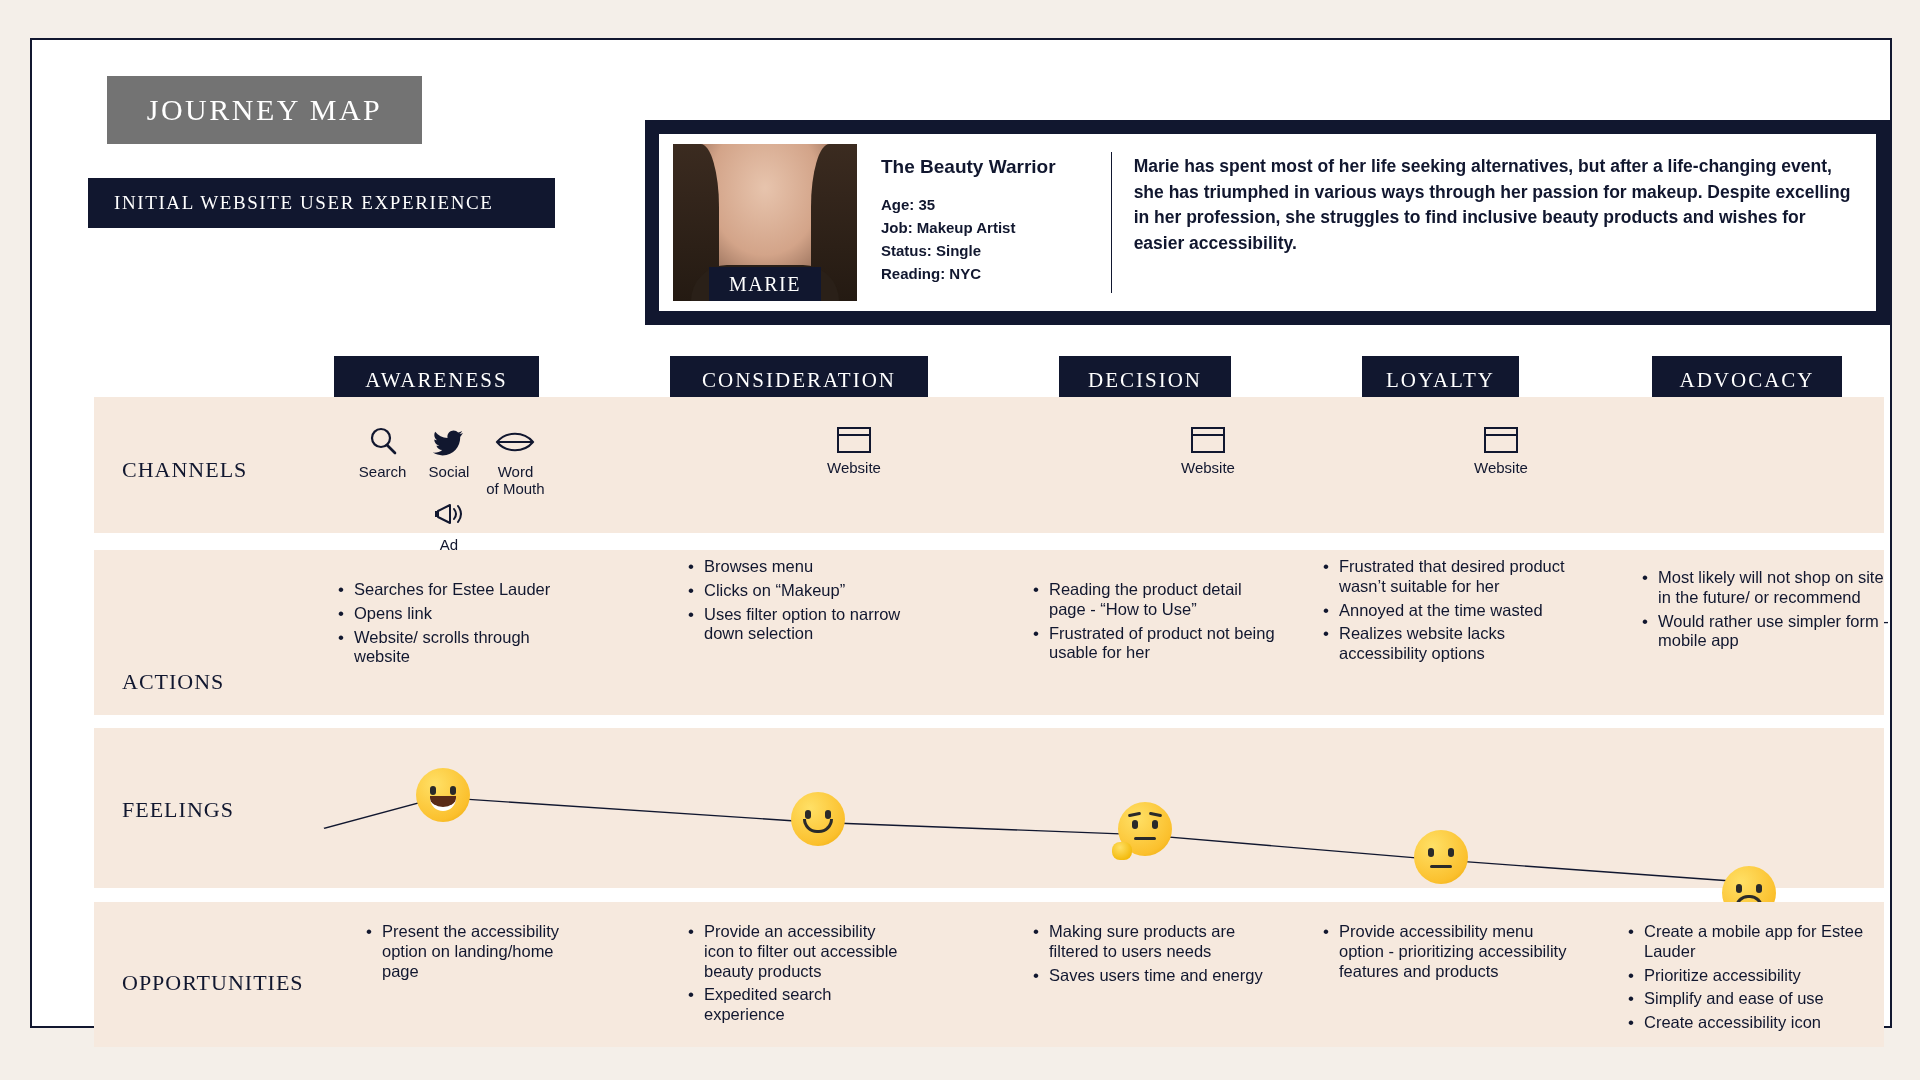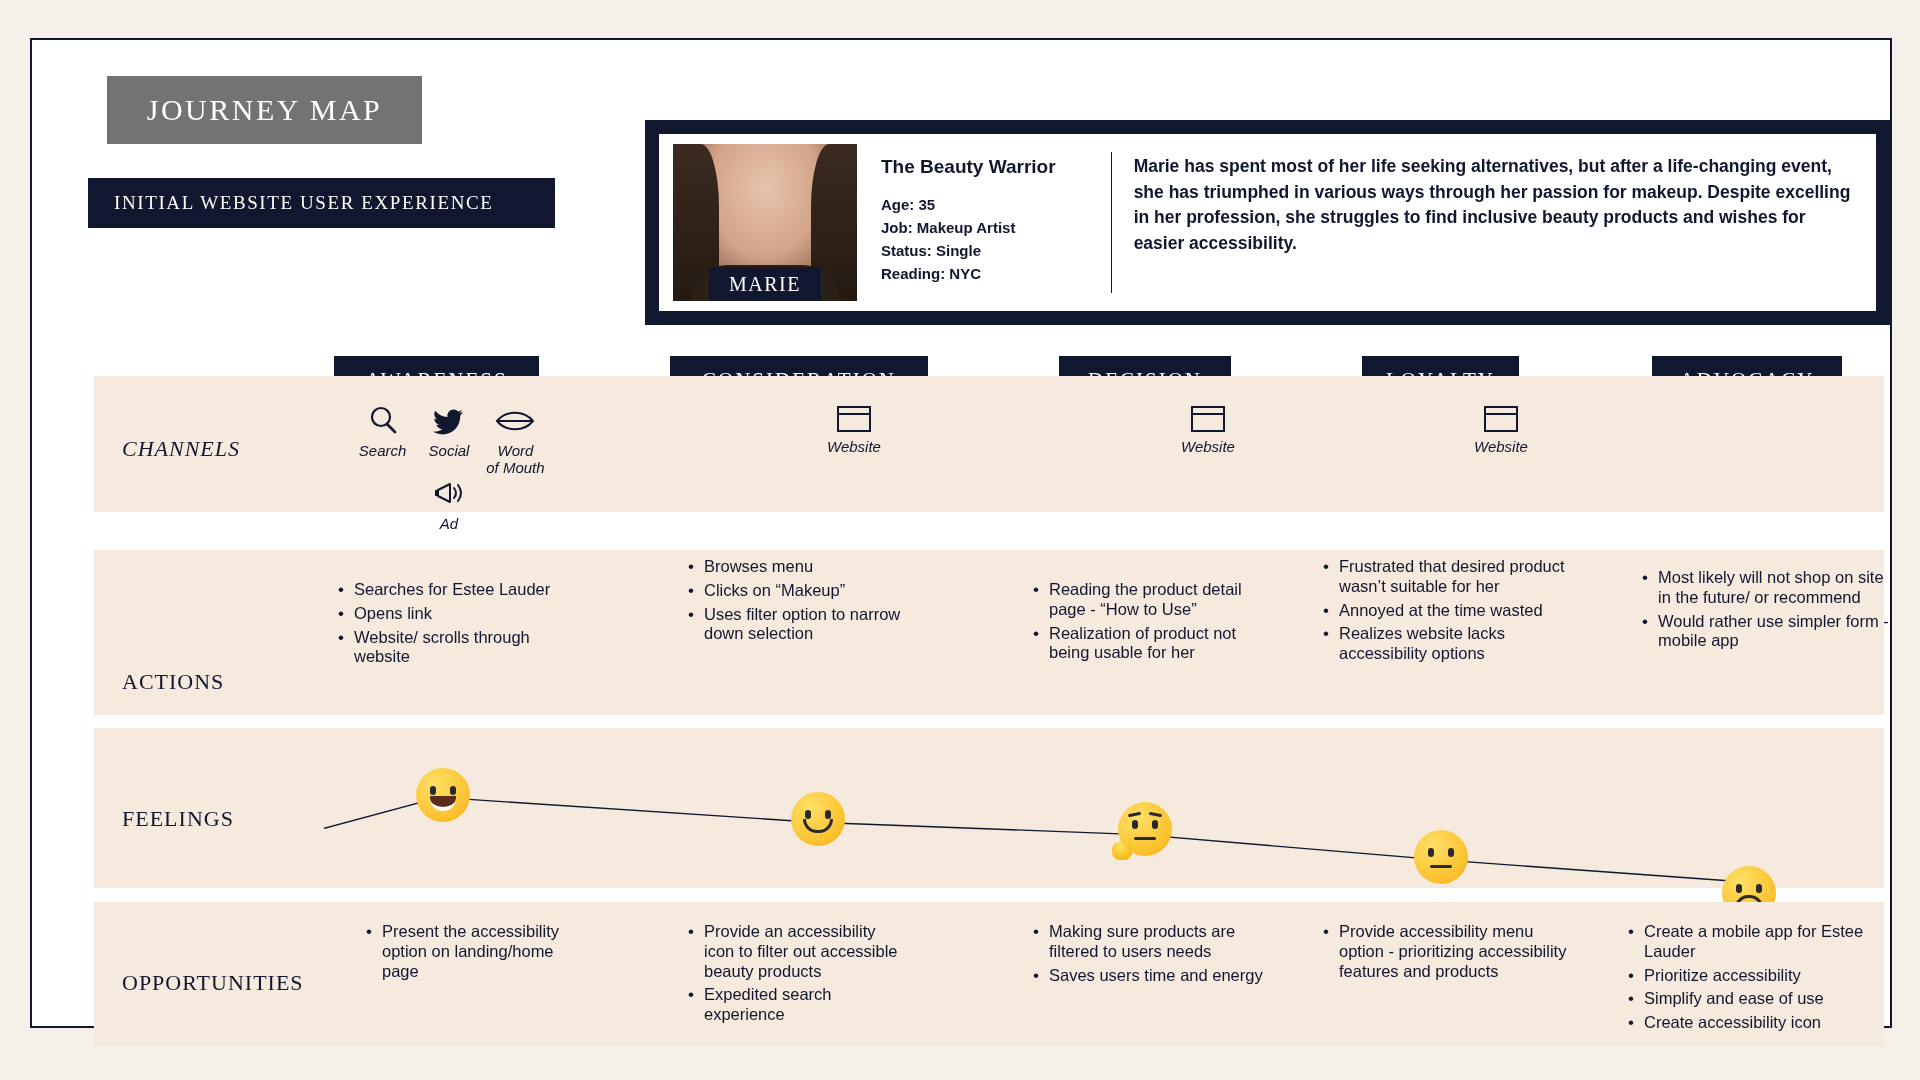--- a/index.html
+++ b/index.html
@@ -190,21 +190,21 @@
   .row-label {
     position: absolute;
     left: 28px;
     color: #11172f;
     font-family: "Liberation Serif", serif;
     font-size: 22px;
     letter-spacing: 1px;
   }
 
   
-  #band-channels { top: 336px; height: 136px; font-style: italic; }
+  #band-channels { top: 357px; height: 136px; }
   .channel-col {
     position: absolute;
     top: 28px;
     text-align: center;
   }
   .channel-item {
     display: inline-block;
     vertical-align: top;
     width: 62px;
     text-align: center;
@@ -460,42 +460,42 @@
         <ul>
           <li>Browses menu</li>
           <li>Clicks on “Makeup”</li>
           <li>Uses filter option to narrow down selection</li>
         </ul>
       </div>
 
       <div class="bullets" style="left:935px;top:30px;width:250px;">
         <ul>
           <li>Reading the product detail page - “How to Use”</li>
-          <li>Realization of product not being usable for her</li>
+          <li>Frustrated of product not being usable for her</li>
         </ul>
       </div>
 
       <div class="bullets" style="left:1225px;top:7px;width:260px;">
         <ul>
           <li>Frustrated that desired product wasn’t suitable for her</li>
           <li>Annoyed at the time wasted</li>
           <li>Realizes website lacks accessibility options</li>
         </ul>
       </div>
 
       <div class="bullets" style="left:1544px;top:18px;width:255px;">
         <ul>
           <li>Most likely will not shop on site in the future/ or recommend</li>
           <li>Would rather use simpler form - mobile app</li>
         </ul>
       </div>
     </div>
 
     <div class="band" id="band-feelings">
-      <div class="row-label" style="top:78px;text-align:right;">FEELINGS</div>
+      <div class="row-label" style="top:69px;text-align:right;">FEELINGS</div>
 
       <svg class="feelings-svg" viewBox="0 0 1790 160" preserveAspectRatio="none">
         <polyline points="230,162 345,112 720,152 1046,172 1340,212 1648,248" fill="none" stroke="#11172f" stroke-width="2.2" transform="scale(1,0.62)"></polyline>
       </svg>
 
       <div class="face" style="left:322px;top:40px;">
         <div class="eye l"></div>
         <div class="eye r"></div>
         <div class="mouth big-smile"></div>
       </div>

